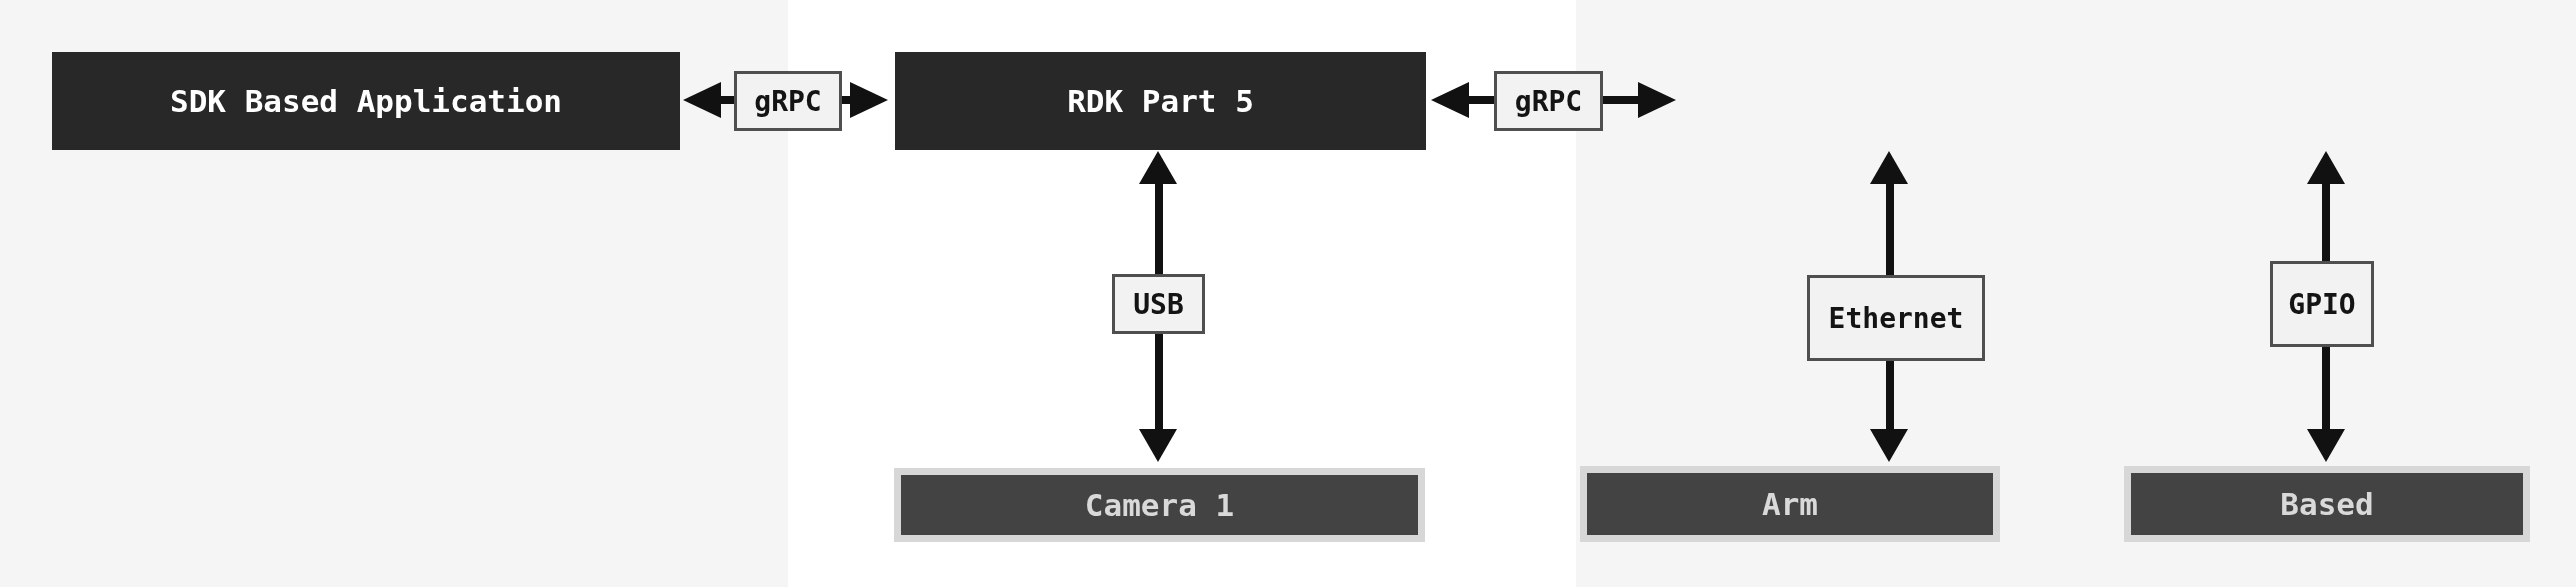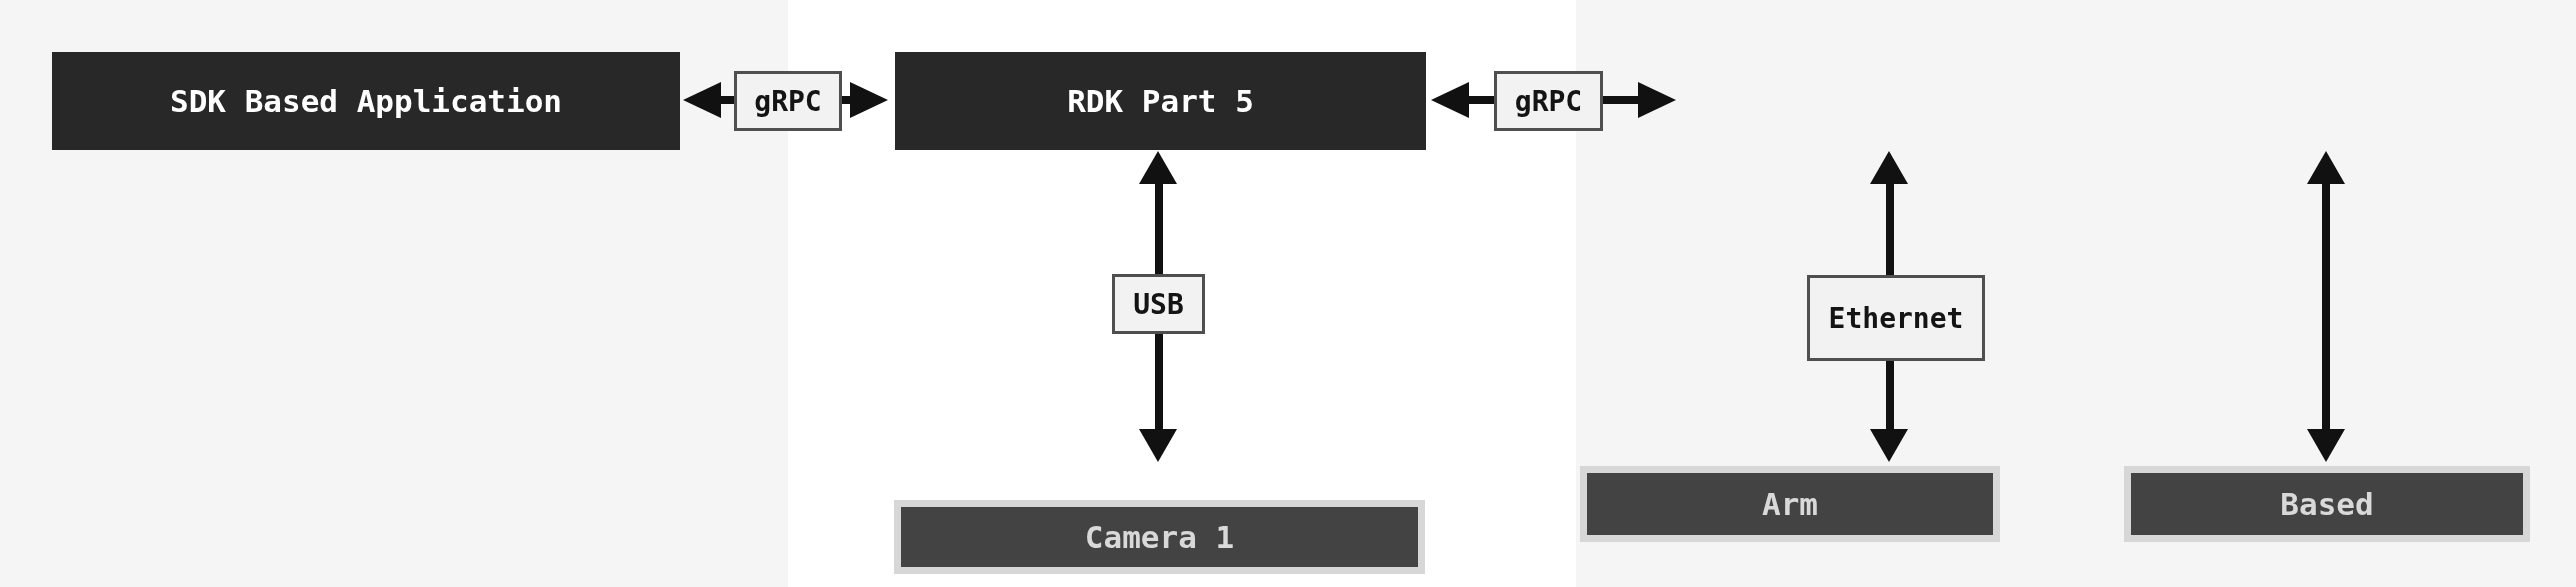--- a/index.html
+++ b/index.html
@@ -124,22 +124,23 @@
   <div class="arrow up" style="left:2307px; top:151px;"></div>
   <div class="arrow down" style="left:2307px; top:429px;"></div>
 
   <div class="node-dark" style="left:52px;   top:52px; width:628px;  height:98px;">SDK Based Application</div>
   <div class="node-dark" style="left:895px; top:52px; width:531px;  height:98px;">RDK Part 5</div>
 
   <div class="edge-label" style="left:734px;  top:71px;  width:108px; height:60px;">gRPC</div>
   <div class="edge-label" style="left:1494px; top:71px;  width:109px; height:60px;">gRPC</div>
   <div class="edge-label" style="left:1112px; top:274px; width:93px; height:60px;">USB</div>
   <div class="edge-label" style="left:1807px; top:261px; width:178px; height:86px;margin-top:14px;">Ethernet</div>
+  <div class="edge-label" style="left:2270px; top:261px; width:104px; height:86px;">GPIO</div>
 
-  <div class="node-framed" style="left:894px; top:468px; width:531px; height:74px;margin-top:32px;">
+  <div class="node-framed" style="left:894px; top:468px; width:531px; height:74px;">
     <div class="inner">Camera 1</div>
   </div>
   <div class="node-framed" style="left:1580px; top:466px; width:420px; height:76px;">
     <div class="inner">Arm</div>
   </div>
   <div class="node-framed" style="left:2124px; top:466px; width:406px; height:76px;">
     <div class="inner">Based</div>
   </div>
 
 </div>

